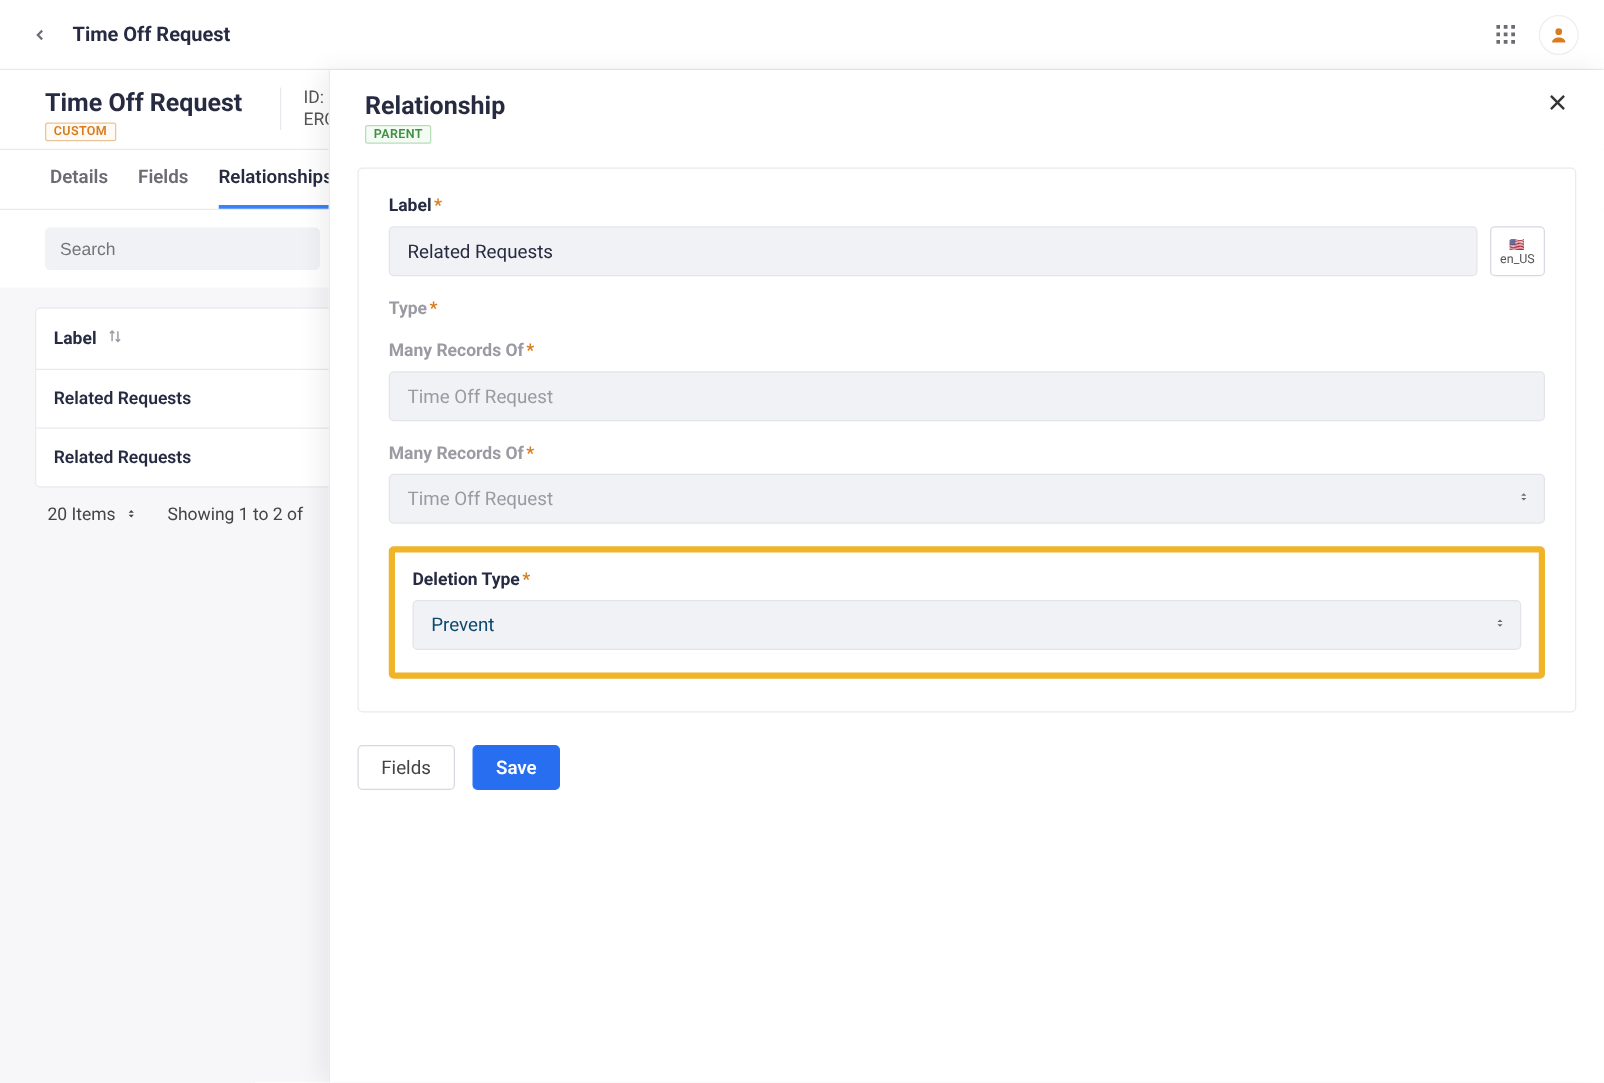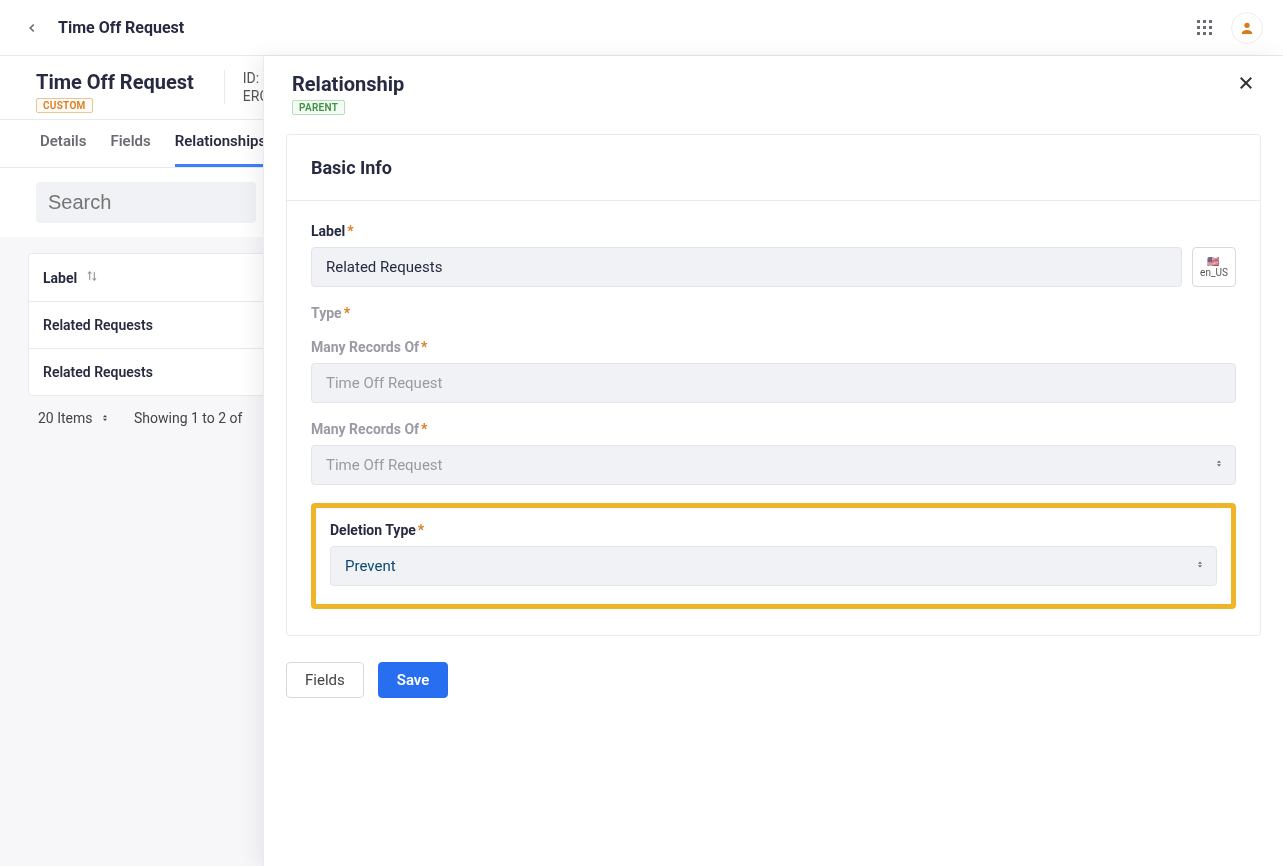--- a/index.html
+++ b/index.html
@@ -140,21 +140,21 @@
 .searchrow {
   padding: 14px 36px;
   background: #fff;
 }
 .search-input {
   width: 220px;
   padding: 9px 12px;
   border: none;
   border-radius: 4px;
   background: #f1f2f6;
-  font-size: 20px;
+  font-size: 14px;
   color: #6b6b73;
 }
 
 
 .list-area {
   background: #f7f7f9;
   padding: 16px 28px;
   height: calc(100vh - 56px - 64px - 48px - 62px);
 }
 .list-card {
@@ -420,21 +420,20 @@
     </div>
     <div class="close-x">
       <svg width="18" height="18" viewBox="0 0 24 24" fill="none" stroke="currentColor" stroke-width="2.5">
           <line x1="5" y1="5" x2="19" y2="19"></line>
           <line x1="19" y1="5" x2="5" y2="19"></line>
         </svg>
     </div>
   </div>
 
   <div class="section-card">
-    <div class="section-head">Basic Info</div>
     <div class="section-body">
 
       <div class="form-group">
         <label class="form-label">
           <span>Label</span><span class="req">*</span>
         </label>
         <div class="input-row">
           <input class="f-input" type="text" value="Related Requests" style="">
           <div class="locale-chip">
             <span>🇺🇸</span>

